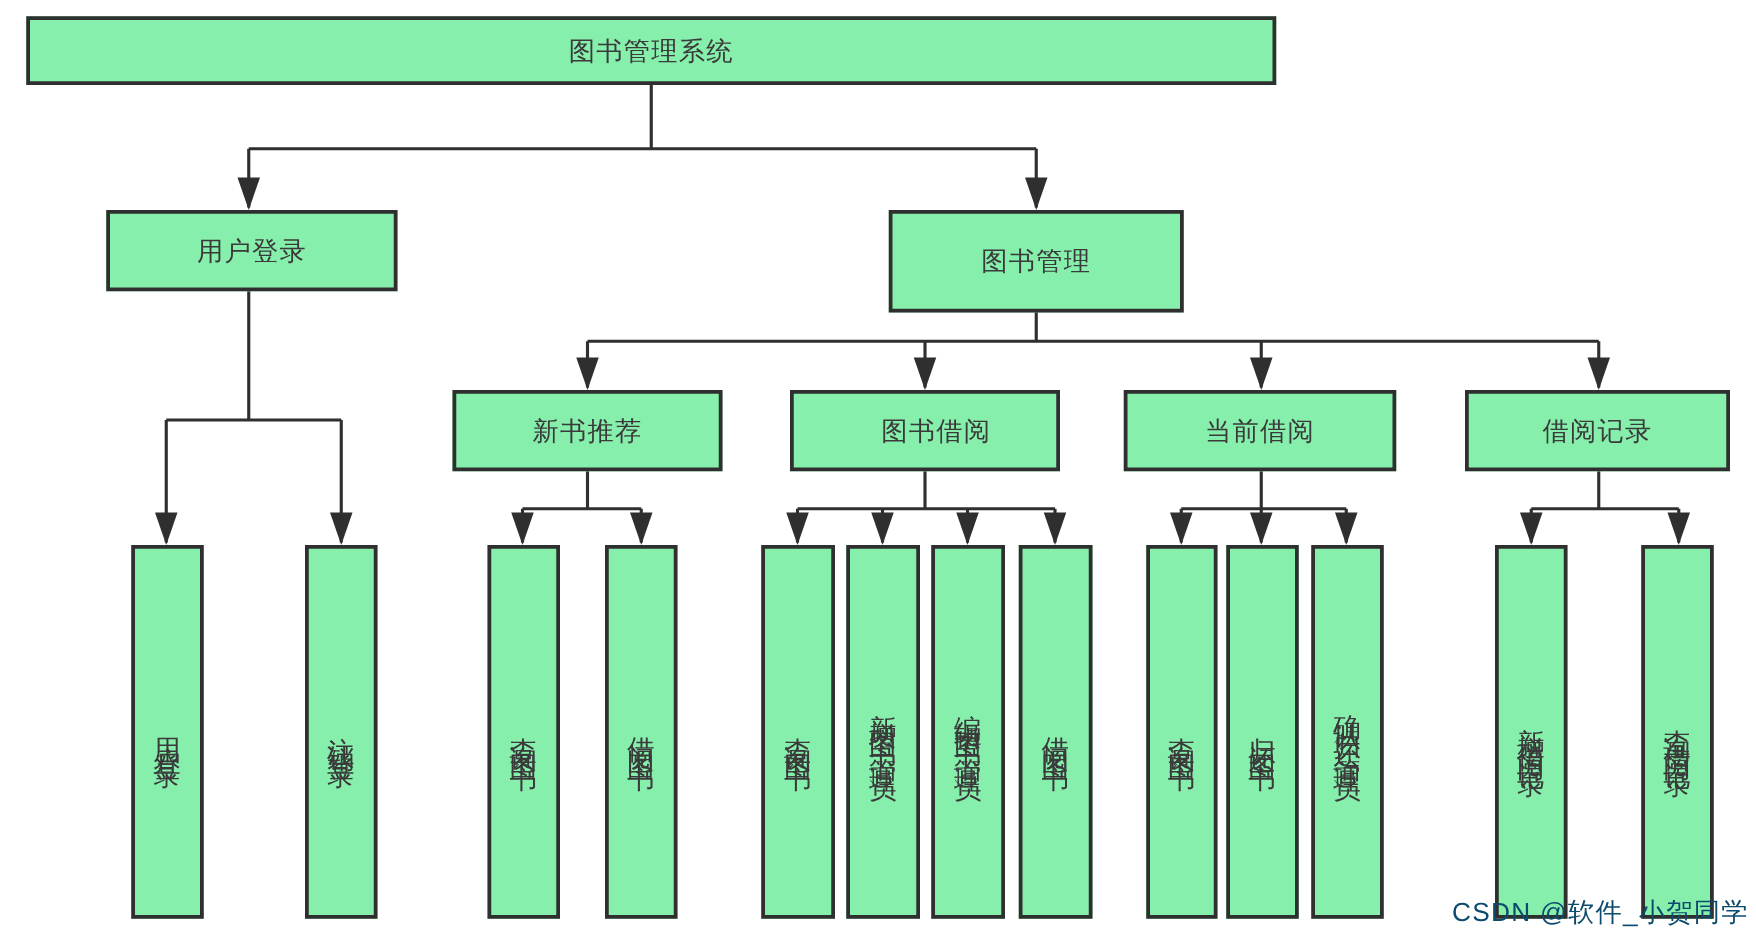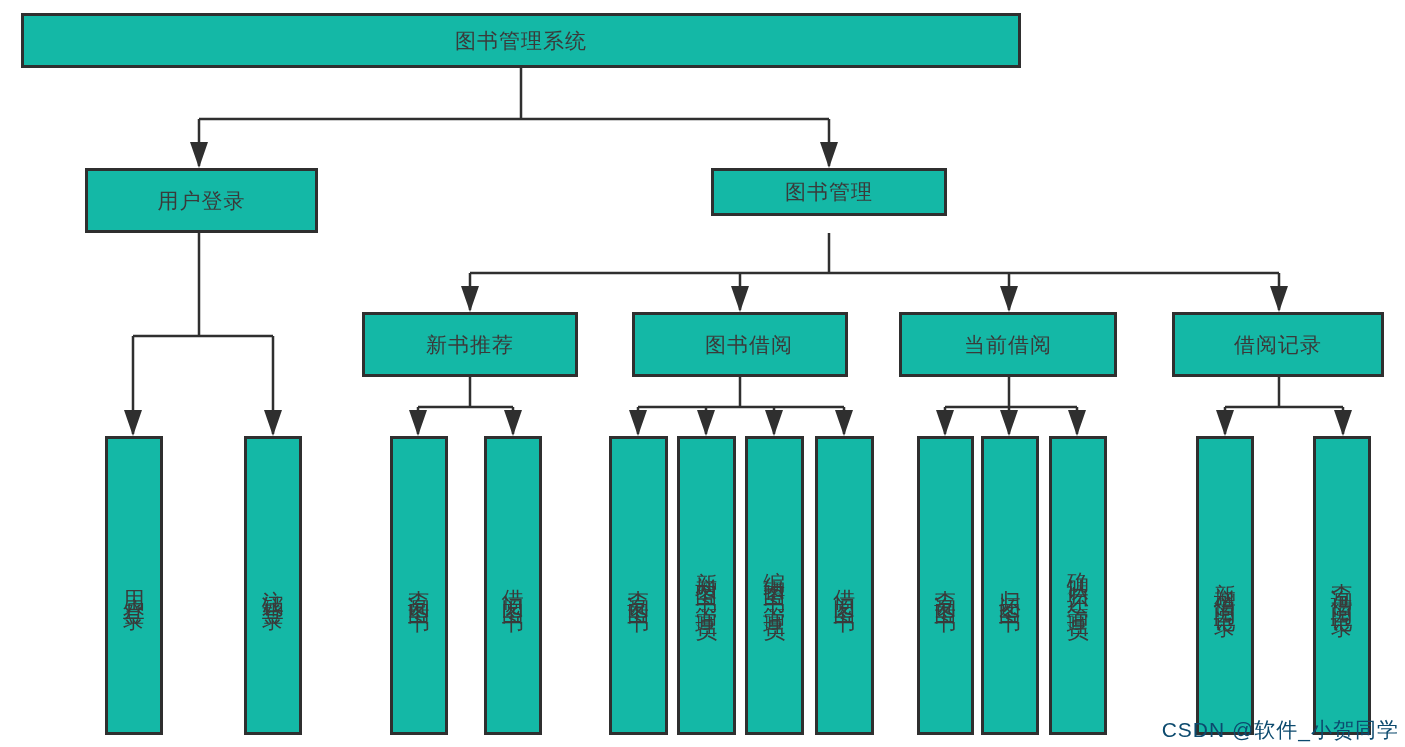--- a/index.html
+++ b/index.html
@@ -9,21 +9,21 @@
     height: 747px;
     background: #ffffff;
     font-family: "Liberation Sans", sans-serif;
     overflow: hidden;
   }
   #wires { position: absolute; left: 0; top: 0; width: 1405px; height: 747px; }
   .node {
     position: absolute;
     box-sizing: border-box;
     border: 3px solid #2f2f2f;
-    background: #14b8a6;
+    background: #86efac;
     display: flex;
     align-items: center;
     justify-content: center;
     color: #3a3a3a;
   }
   .hnode { font-size: 21px; letter-spacing: 1px; }
   .vnode span {
     writing-mode: vertical-rl;
     text-orientation: mixed;
     font-size: 22px;
@@ -76,21 +76,21 @@
       <polygon points="1009,436 1000,410 1018,410"></polygon>
       <polygon points="1077,436 1068,410 1086,410"></polygon>
       <polygon points="1225,436 1216,410 1234,410"></polygon>
       <polygon points="1343,436 1334,410 1352,410"></polygon>
     </g>
   </svg>
 
   <div class="node hnode" style="left:21px; top:13px; width:1000px; height:55px;">图书管理系统</div>
 
   <div class="node hnode" style="left:85px; top:168px; width:233px; height:65px;">用户登录</div>
-  <div class="node hnode" style="left:711px; top:168px; width:236px; height:48px;">图书管理</div>
+  <div class="node hnode" style="left:711px; top:168px; width:236px; height:82px;">图书管理</div>
 
   <div class="node hnode" style="left:362px; top:312px; width:216px; height:65px;text-align:center;">新书推荐</div>
   <div class="node hnode" style="left:632px; top:312px; width:216px; height:65px;padding-left:18px;">图书借阅</div>
   <div class="node hnode" style="left:899px; top:312px; width:218px; height:65px;">当前借阅</div>
   <div class="node hnode" style="left:1172px; top:312px; width:212px; height:65px;">借阅记录</div>
 
   <div class="node vnode" style="left:105px; top:436px; width:58px; height:299px;">
     <span>用户登录</span>
     </div>
   <div class="node vnode" style="left:244px; top:436px; width:58px; height:299px;">

